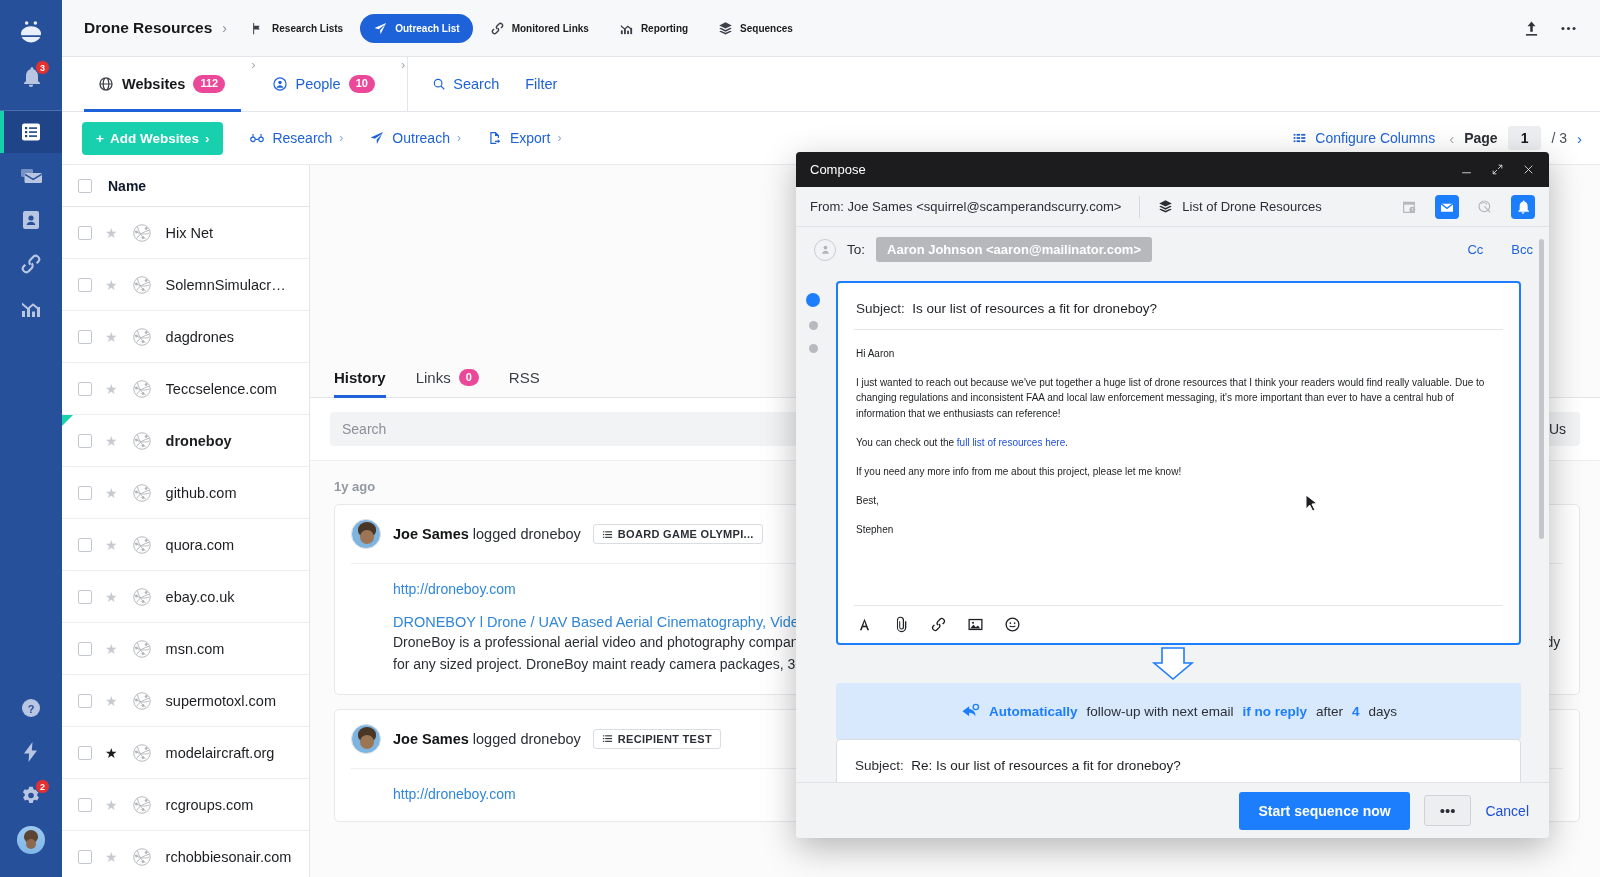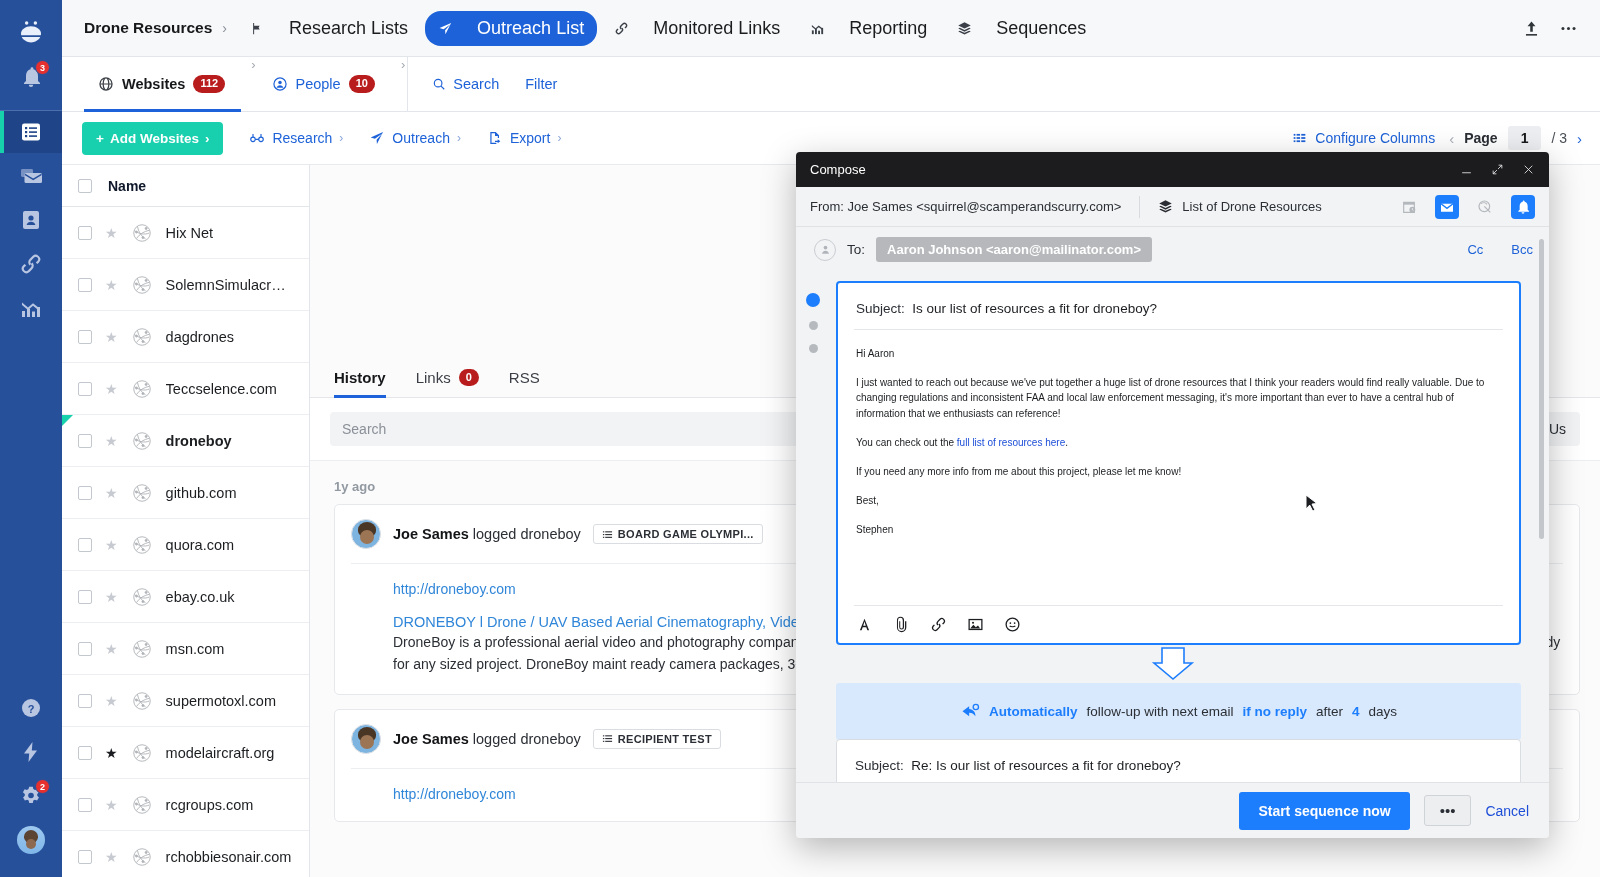--- a/index.html
+++ b/index.html
@@ -55,21 +55,21 @@
   .main { flex: 1; display: flex; flex-direction: column; min-width: 0; }
 
   
   .topnav {
     height: 57px; background: #f7f8f9; border-bottom: 1px solid #e2e5e9;
     display: flex; align-items: center; padding: 0 18px; gap: 4px;
   }
   .crumb { font-size: 15.5px; font-weight: bold; color: #17181a; padding: 0 4px; cursor: pointer; }
   .crumb-sep { color: #8a9099; font-size: 14px; margin: 0 6px 0 2px; }
   .navitem {
-    display: flex; align-items: center; gap: 24px; font-size: 18px; font-weight: normal;
+    display: flex; align-items: center; gap: 7px; font-size: 10px; font-weight: bold;
     color: #1b1c1e; padding: 7px 13px; border-radius: 16px; cursor: pointer;
   }
   .navitem svg { width: 15px; height: 15px; fill: #3c4149; }
   .navitem.active { background: #1d62d8; color: #ffffff; }
   .navitem.active svg { fill: #ffffff; }
   .topnav-right { margin-left: auto; display: flex; align-items: center; gap: 18px; padding-right: 4px; }
   .topnav-right svg { width: 19px; height: 19px; fill: #2f3438; cursor: pointer; }
 
   
   .subnav {
@@ -82,21 +82,21 @@
     font-size: 14.5px; color: #3b3f45; cursor: pointer; position: relative;
   }
   .entity-tab svg { width: 16px; height: 16px; fill: #3b3f45; }
   .entity-tab.active { color: #17181a; font-weight: bold; }
   .entity-tab.active::after {
     content:""; position:absolute; left:0; right:0; bottom:-1px; height:3px; background:#1d62d8;
   }
   .entity-tab.blue { color: #1d62d8; }
   .entity-tab.blue svg { fill: #1d62d8; }
   .pill {
-    background: #b91c1c; color: #fff; border-radius: 9px; font-size: 11px; font-weight: bold;
+    background: #ec4899; color: #fff; border-radius: 9px; font-size: 11px; font-weight: bold;
     padding: 2px 7px; line-height: 1.2;
   }
   .chev { color: #a2a8b0; font-size: 13px; padding: 0 2px 0 10px; }
   .subnav-right { display: flex; align-items: center; gap: 26px; padding-left: 24px; }
   .subnav-act { display: flex; align-items: center; gap: 7px; color: #1d62d8; font-size: 14.5px; cursor: pointer; }
   .subnav-act svg { width: 14px; height: 14px; fill: none; stroke: #1d62d8; stroke-width: 2; }
 
   
   .toolbar {
     height: 53px; background: #ffffff; display: flex; align-items: center;

